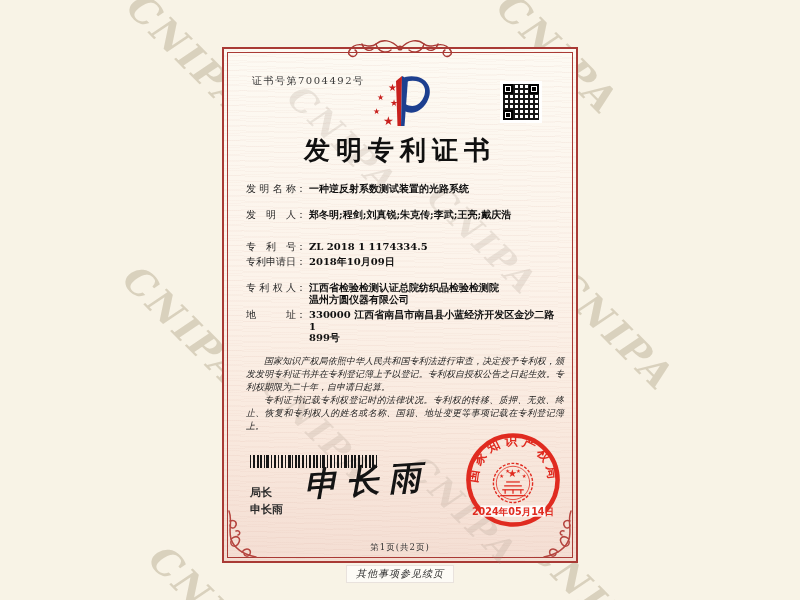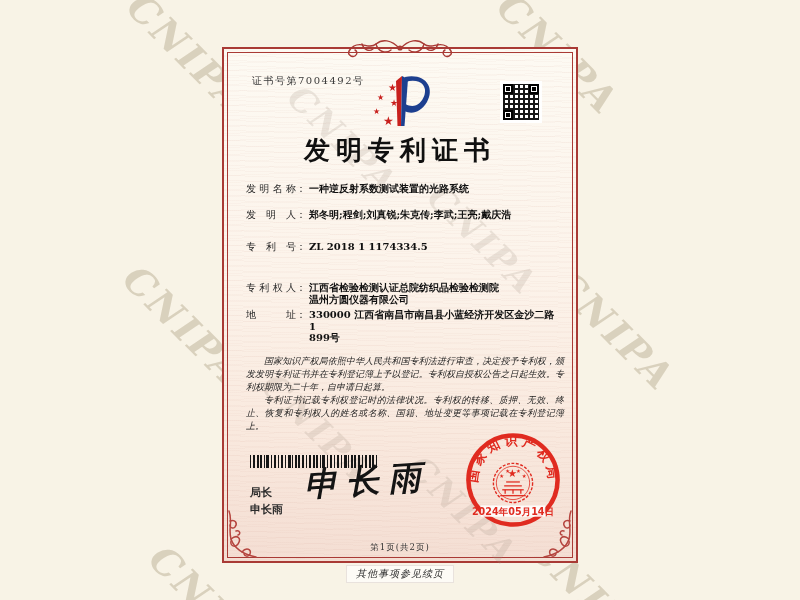--- a/index.html
+++ b/index.html
@@ -157,20 +157,23 @@
 
     <div class="fields">
       <div class="frow r0">
         <span class="flabel">发明名称</span><span class="colon">：</span><span class="fvalue">一种逆反射系数测试装置的光路系统</span>
       </div>
       <div class="frow r1">
         <span class="flabel">发明人</span><span class="colon">：</span><span class="fvalue">郑冬明;程剑;刘真锐;朱克传;李武;王亮;戴庆浩</span>
       </div>
       <div class="frow r2">
         <span class="flabel">专利号</span><span class="colon">：</span><span class="fvalue">ZL 2018 1 1174334.5</span>
+      </div>
+      <div class="frow r3">
+        <span class="flabel">专利申请日</span><span class="colon">：</span><span class="fvalue">2018年10月09日</span>
       </div>
       <div class="frow r4">
         <span class="flabel">专利权人</span><span class="colon">：</span><span class="fvalue">江西省检验检测认证总院纺织品检验检测院
 温州方圆仪器有限公司</span>
       </div>
       <div class="frow r5">
         <span class="flabel">地址</span><span class="colon">：</span><span class="fvalue">330000 江西省南昌市南昌县小蓝经济开发区金沙二路1
 899号</span>
       </div>
     </div>

